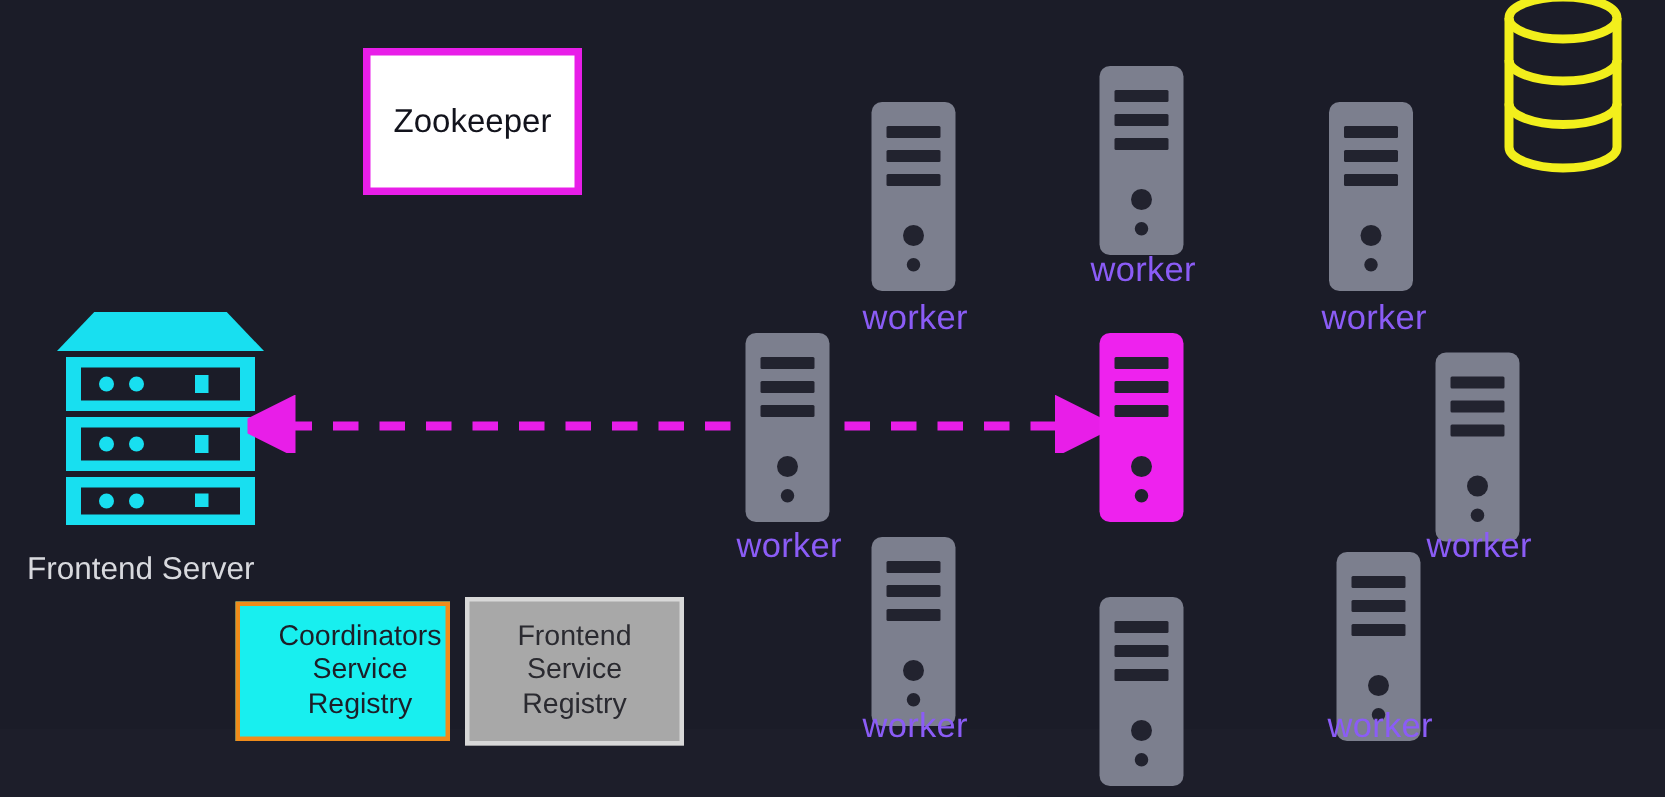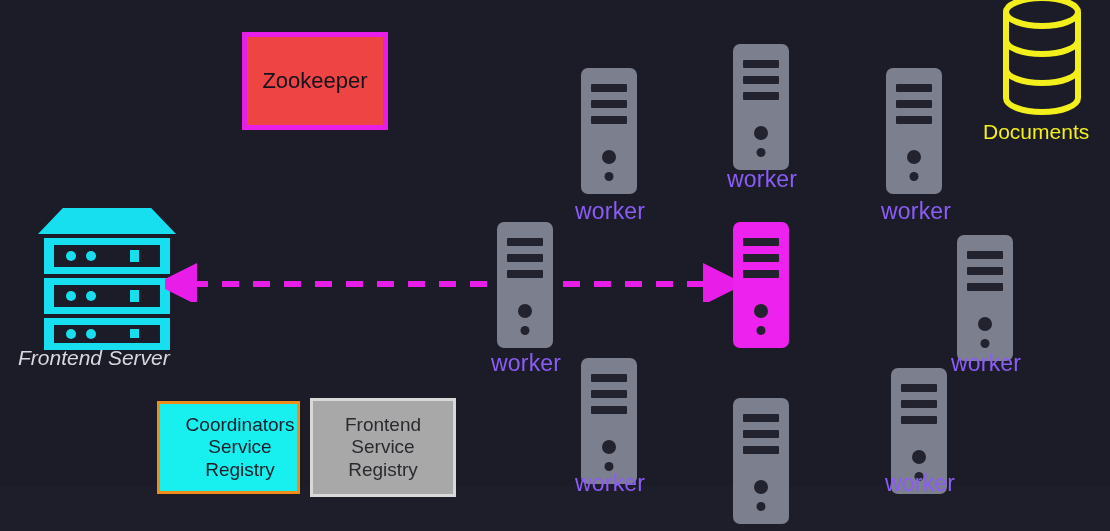--- a/index.html
+++ b/index.html
@@ -56,21 +56,21 @@
     position:absolute;
     white-space:nowrap;
     color:#f01ef0;
     font-size:23px;
     font-weight:bold;
   }
 
   
   .zk-box{
     position:absolute;
-    background:#ef4444;
+    background:#ffffff;
     border:5px solid #e81ee8;
     box-sizing:border-box;
     display:flex;
     align-items:center;
     justify-content:center;
     color:#12131c;
     font-size:22px;
   }
 
   
@@ -185,21 +185,21 @@
       </div>
       <div class="tier" style="top:110px;height:32px;">
         <div class="inner" style="height:18px;top:7px;">
           <span class="led" style="left:12px;top:4px;"></span>
           <span class="led" style="left:32px;top:4px;"></span>
           <span class="slot" style="left:76px;top:4px;height:9px;"></span>
         </div>
       </div>
     </div>
   </div>
-  <div class="frontend-label" style="left:18px;top:346px;font-style:italic;">Frontend Server</div>
+  <div class="frontend-label" style="left:18px;top:368px;">Frontend Server</div>
 
 
   <svg style="position:absolute;left:165px;top:262px;" width="570" height="40" viewBox="0 0 570 40">
     <defs>
       <marker id="headRight" markerWidth="7" markerHeight="7" refX="1" refY="3.5" orient="auto">
         <path d="M0,0 L7,3.5 L0,7 z" fill="#e81ee8"></path>
       </marker>
       <marker id="headLeft" markerWidth="7" markerHeight="7" refX="1" refY="3.5" orient="auto">
         <path d="M0,0 L7,3.5 L0,7 z" fill="#e81ee8"></path>
       </marker>
@@ -303,21 +303,20 @@
   <div class="node" style="left:1000px;top:-6px;">
     <svg width="84" height="130" viewBox="0 0 84 130">
       <ellipse cx="42" cy="18" rx="36" ry="14" fill="none" stroke="#f2ef1c" stroke-width="6"></ellipse>
       <path d="M6,18 L6,104" fill="none" stroke="#f2ef1c" stroke-width="6"></path>
       <path d="M78,18 L78,104" fill="none" stroke="#f2ef1c" stroke-width="6"></path>
       <path d="M6,104 A36,14 0 0 0 78,104" fill="none" stroke="#f2ef1c" stroke-width="6"></path>
       <path d="M6,46 A36,14 0 0 0 78,46" fill="none" stroke="#f2ef1c" stroke-width="6"></path>
       <path d="M6,75 A36,14 0 0 0 78,75" fill="none" stroke="#f2ef1c" stroke-width="6"></path>
     </svg>
   </div>
-  <div class="db-label" style="left:983px;top:120px;">Documents</div>
 
   <div class="registry coordinators" style="left:157px;top:401px;width:143px;height:93px;padding-left:23px;">
     <span>Coordinators</span>
     <span>Service</span>
     <span>Registry</span>
   </div>
 
   <div class="registry workers" style="left:310px;top:398px;width:146px;height:99px;">
     <span>Frontend</span>
     <span>Service</span>

